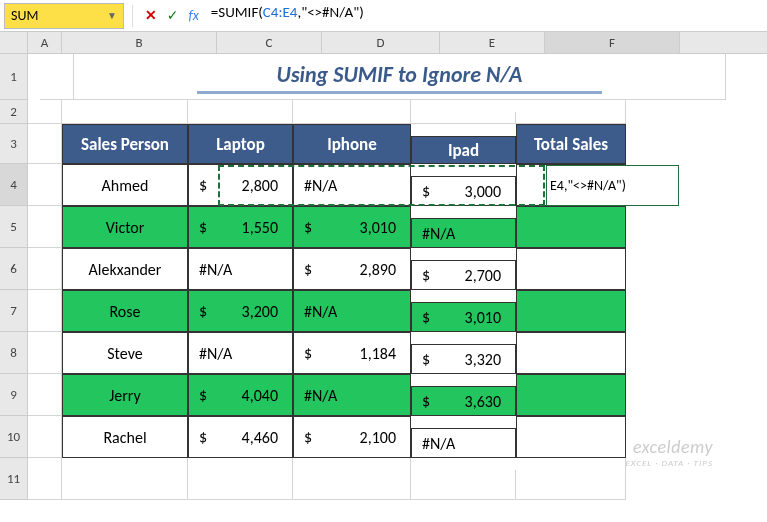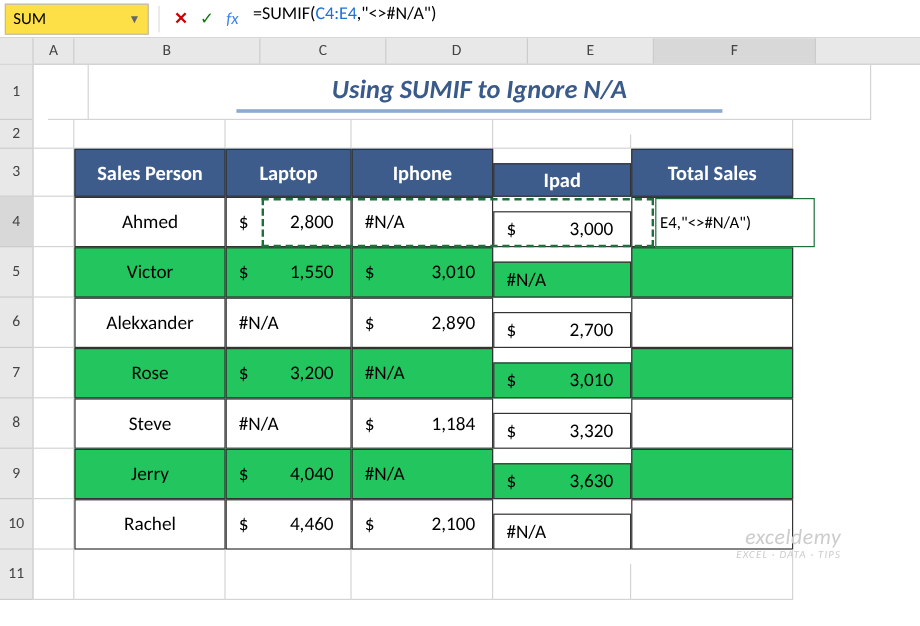--- a/index.html
+++ b/index.html
@@ -34,43 +34,43 @@
 .rowhdr { width: 28px; background: #e8e8e8; border-right: 1px solid #ccc; }
 .rh { height: 42px; border-bottom: 1px solid #ccc; display: flex; align-items: center; justify-content: center; font-size: 13px; color: #444; }
 .rh.active { background: #d8d8d8; }
 .cells { flex: 1; position: relative; }
 .row { display: flex; height: 42px; }
 .cell { border-right: 1px solid #d4d4d4; border-bottom: 1px solid #d4d4d4; display: flex; align-items: center; padding: 0 6px; font-size: 15px; }
 .cA { width: 34px; }
 .cB { width: 126px; }
 .cC { width: 105px; }
 .cD { width: 118px; }
-.cE { width: 115px; margin-top: 12px; }
-.cF { width: 135px; }
+.cE { width: 105px; margin-top: 12px; }
+.cF { width: 110px; }
 
 
 .titlecell { width: 652px; border-right: 1px solid #d4d4d4; border-bottom: 1px solid #d4d4d4; display: flex; align-items: center; justify-content: center; }
 .title-text { font-style: italic; font-weight: bold; font-size: 22px; color: #3a5a8a; border-bottom: 3px solid #8faad0; padding: 2px 80px 3px; }
 
 
 .thdr { background: #3d5c8c; color: #fff; font-weight: bold; justify-content: center; font-size: 17px; border: 1px solid #333; }
 
 
 .tc { border: 1px solid #333; justify-content: center; font-size: 16px; }
 .tc.name { justify-content: center; }
 .tc.money { justify-content: flex-start; padding-left: 10px; }
 .money-inner { display: flex; width: 100%; justify-content: space-between; padding-right: 8px; }
 .alt { background: #22c55e; }
 
 
 .marquee { position: absolute; border: 2px dashed #1f6f3a; pointer-events: none; }
 .activecell { position: absolute; border: 1.5px solid #1f6f3a; background: #fff; font-size: 14px; display: flex; align-items: center; padding: 0 3px; white-space: nowrap; overflow: visible; }
 
 
-.wm { position: absolute; right: 66px; bottom: 54px; text-align: right; color: #ccc; font-size: 13px; line-height: 1.1; font-style: italic; }
+.wm { position: absolute; right: 54px; bottom: 54px; text-align: right; color: #ccc; font-size: 13px; line-height: 1.1; font-style: italic; }
 .wm .big { font-size: 18px; letter-spacing: 0.5px; }
 .wm .small { font-size: 9px; letter-spacing: 1px; }
 
 
 .r1 { height: 46px; padding-left: 12px; } .r2 { height: 24px; } .r3 { height: 40px; }
 .rh1 { height: 46px; } .rh2 { height: 24px; } .rh3 { height: 40px; }
 </style>
 </head>
 <body>
 

